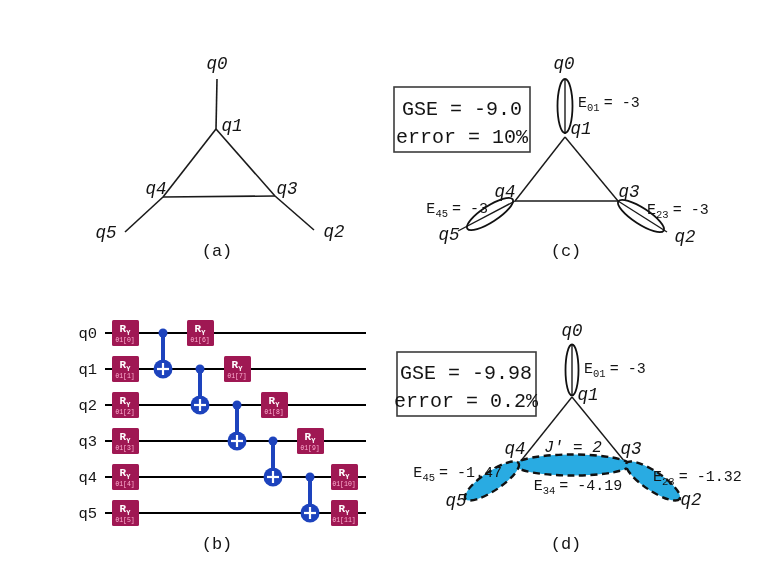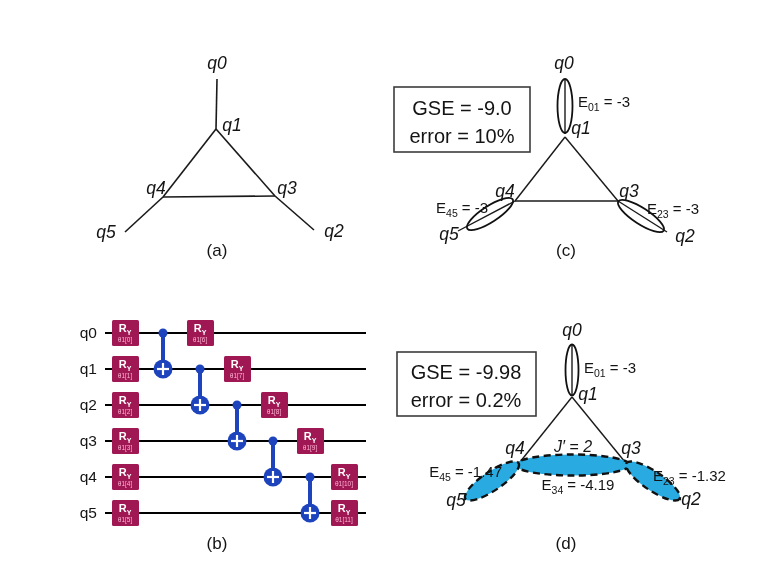--- a/index.html
+++ b/index.html
@@ -1,17 +1,17 @@
 <!DOCTYPE html>
 <html><head>
 <meta charset="utf-8">
 <style>
   html,body{margin:0;padding:0;background:#ffffff;}
   .fig{position:relative;width:775px;height:585px;background:#ffffff;
-       font-family:Liberation Sans, sans-serif;overflow:hidden;}
+       font-family:Liberation Mono, monospace;overflow:hidden;}
   .fig svg{position:absolute;left:0;top:0;}
   svg text{white-space:pre;}
   .nlbl{font-style:italic;font-size:17.5px;fill:#141414;}
   .qlbl{font-size:15.5px;fill:#141414;}
   .cap{font-size:17px;fill:#141414;}
   .elbl{font-size:15px;fill:#141414;}
   .sub{font-size:10.5px;}
   .gse{font-size:20px;fill:#141414;}
   .jlbl{font-style:italic;font-size:16px;fill:#141414;}
   .gn{font-size:11px;font-weight:bold;fill:#ffffff;}

